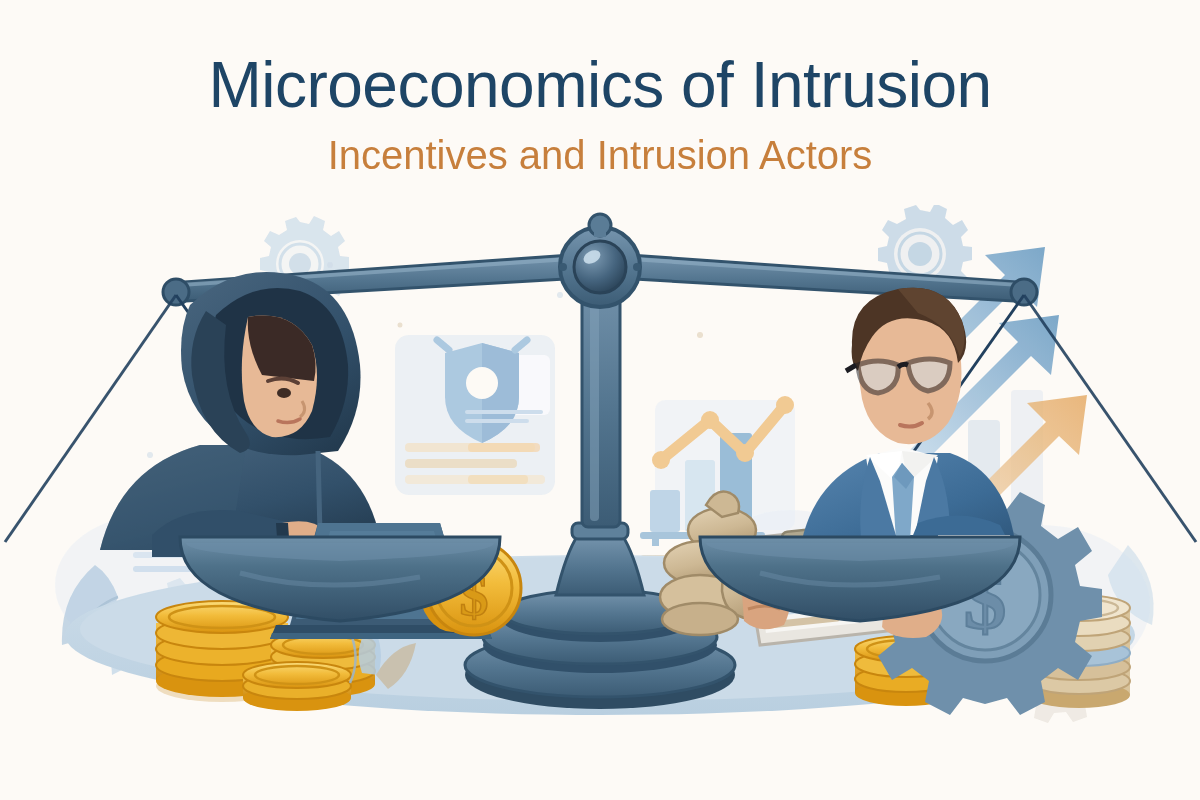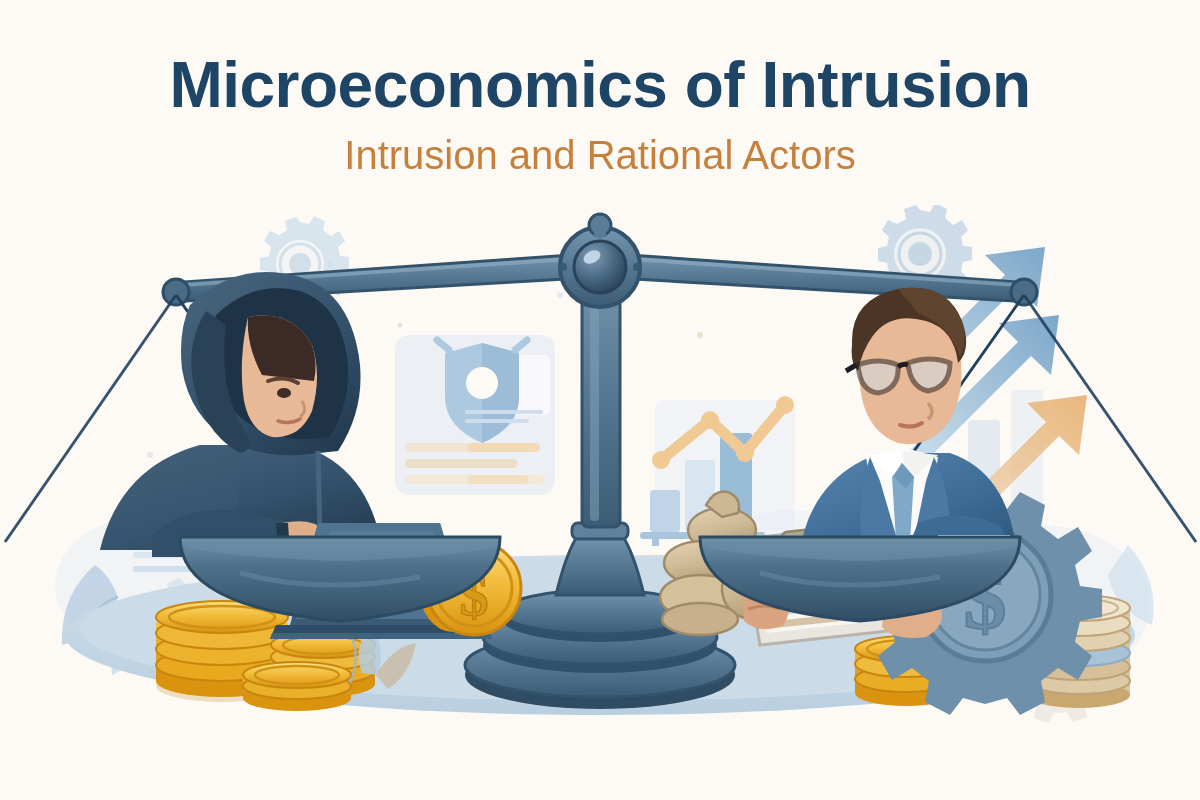--- a/index.html
+++ b/index.html
@@ -19,21 +19,21 @@
 
   
   .header {
     position:absolute; top:0; left:0; width:1200px;
     padding-top:52px;
     text-align:center;
     z-index:40;
   }
   .title {
     font-size:64px;
-    font-weight:bold;
+    font-weight:normal;
     letter-spacing:-0.5px;
     color:#1e4566;
     line-height:1.05;
     white-space:nowrap;
   }
   .subtitle {
     margin-top:14px;
     font-size:40px;
     font-weight:normal;
     color:#c77f3c;
@@ -50,21 +50,21 @@
   }
   .stage svg { display:block; width:1200px; height:520px; }
 </style>
 </head>
 <body>
 
 <div id="slide">
 
   <div class="header">
     <div class="title">Microeconomics of Intrusion</div>
-    <div class="subtitle">Intrusion and Rational Actors</div>
+    <div class="subtitle">Incentives and Intrusion Actors</div>
   </div>
 
   <div class="stage">
   <svg viewBox="0 0 1200 520" xmlns="http://www.w3.org/2000/svg">
     <defs>
       <linearGradient id="gGold" x1="0" y1="0" x2="0" y2="1">
         <stop offset="0%" stop-color="#fbdd7c"></stop>
         <stop offset="45%" stop-color="#f2bc3b"></stop>
         <stop offset="100%" stop-color="#d9930f"></stop>
       </linearGradient>

